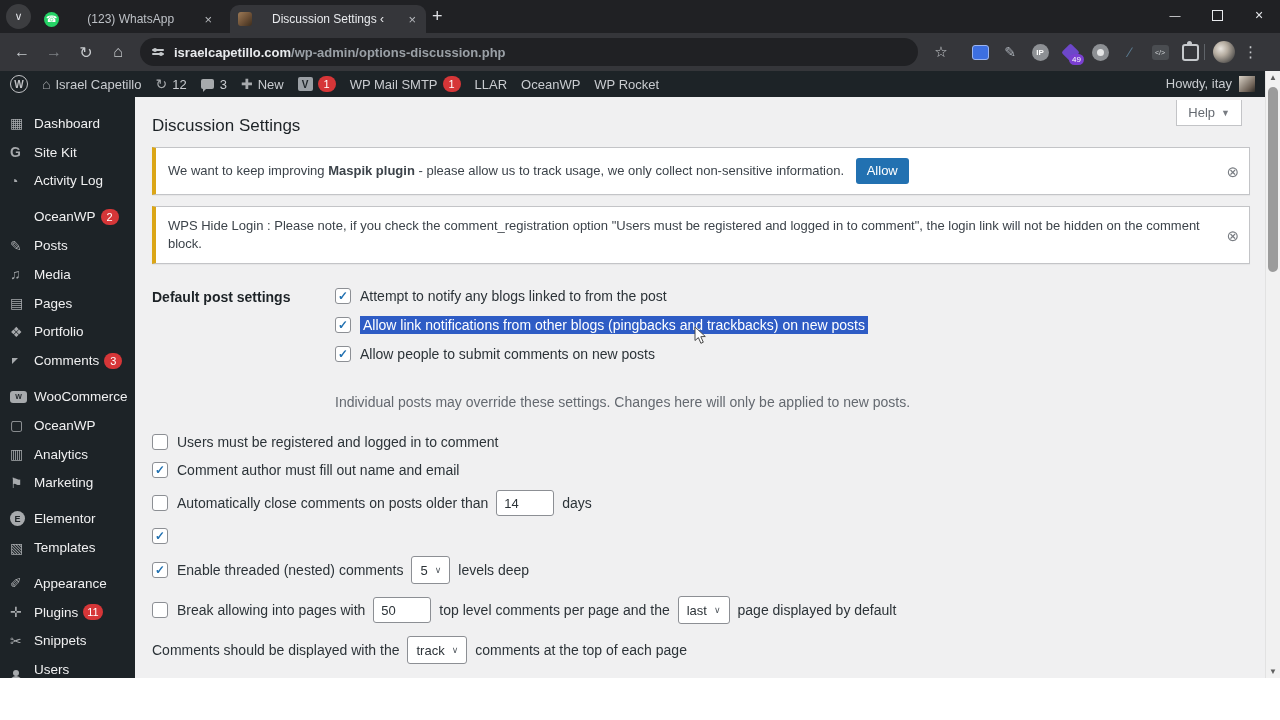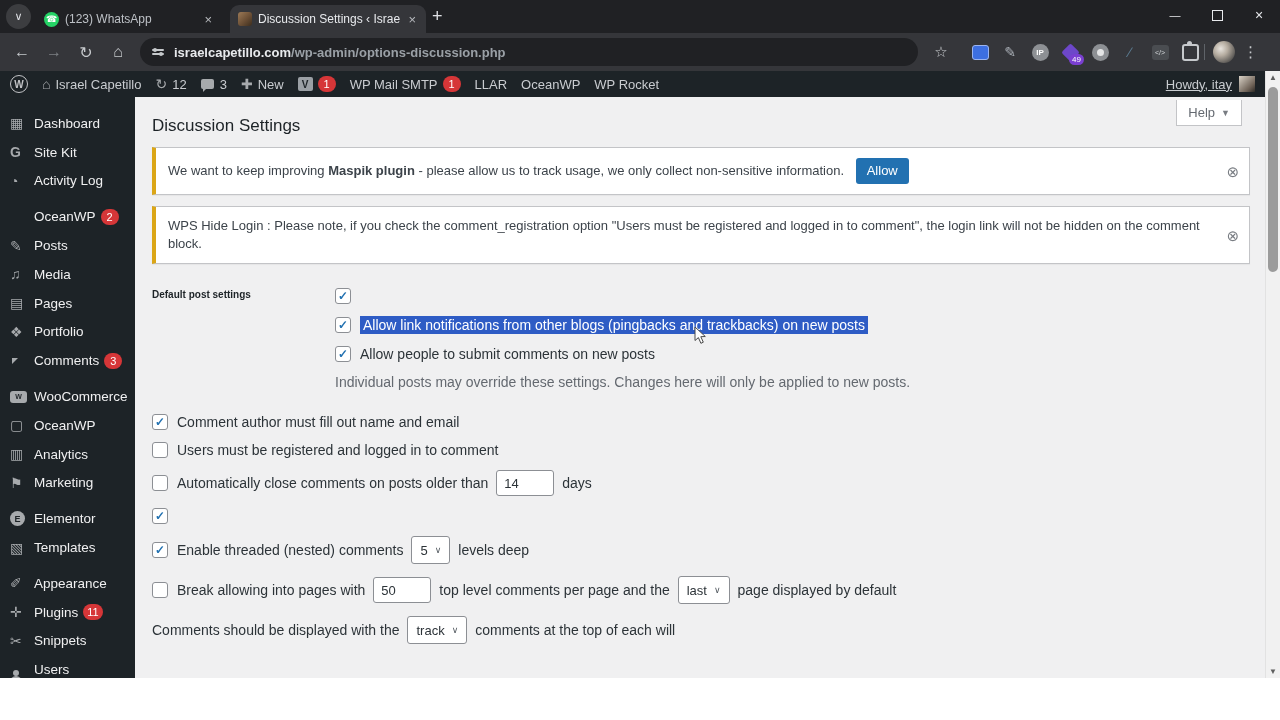--- a/index.html
+++ b/index.html
@@ -6,21 +6,21 @@
   body{width:1280px;height:720px;position:relative;overflow:hidden;background:#ffffff;
        font-family:"Liberation Sans",sans-serif;}
   
   .tabstrip{position:absolute;top:0;left:0;width:1280px;height:33px;background:#202124;}
   .tabsearch{position:absolute;top:4px;left:6px;width:25px;height:25px;border-radius:50%;
              background:#3c3d40;color:#dfe1e5;font-size:11px;display:flex;align-items:center;justify-content:center;}
   .tab{position:absolute;top:5px;height:28px;border-radius:9px 9px 0 0;display:flex;align-items:center;
        padding:0 8px;color:#bdc1c6;font-size:12px;box-sizing:border-box;}
   .tab1{left:36px;width:186px;}
   .tab2{left:230px;width:196px;background:#35363a;color:#e8eaed;}
-  .tab .title{white-space:nowrap;overflow:hidden;flex:1;margin:0 6px;}
+  .tab .title{white-space:nowrap;overflow:hidden;flex:1;margin:0 20px;text-align:center;}
   .tab .x{font-size:13px;color:#b6b9bd;padding:0 2px;}
   .fav-wa{width:15px;height:15px;border-radius:50%;background:#25d366;color:#fff;font-size:9px;
           display:flex;align-items:center;justify-content:center;flex:none;}
   .fav-site{width:14px;height:14px;border-radius:3px;flex:none;
             background:linear-gradient(135deg,#9c7a57 0%,#6b4f35 55%,#3c2d1d 100%);}
   .newtab{position:absolute;left:432px;top:6px;color:#dfe1e5;font-size:18px;}
   .wincontrols{position:absolute;top:0;right:0;height:30px;display:flex;}
   .wc{width:42px;height:30px;display:flex;align-items:center;justify-content:center;color:#e8eaed;font-size:11px;}
   .wc .sq{width:9px;height:9px;border:1px solid #e8eaed;}
   .toolbar{position:absolute;top:33px;left:0;width:1280px;height:38px;background:#35363a;
@@ -64,21 +64,21 @@
   .ab-item{display:flex;align-items:center;margin-left:14px;white-space:nowrap;}
   .ab-icon{margin-right:5px;color:#a7aaad;font-size:14px;line-height:1;}
   .wplogo{width:18px;height:18px;border-radius:50%;border:1.6px solid #c3c4c7;color:#c3c4c7;font-size:10px;
           font-weight:bold;display:flex;align-items:center;justify-content:center;box-sizing:border-box;margin-left:10px;}
   .bubble{width:13px;height:10px;background:#a7aaad;border-radius:2px;position:relative;margin-right:6px;}
   .bubble::after{content:"";position:absolute;left:2px;bottom:-3px;border:3px solid transparent;border-top-color:#a7aaad;border-left-color:#a7aaad;}
   .vicon{width:15px;height:14px;background:#9ba0a5;border-radius:2px;color:#1d2327;font-size:10px;font-weight:bold;
          display:flex;align-items:center;justify-content:center;}
   .redbadge{background:#d63638;color:#fff;border-radius:9px;min-width:10px;height:16px;line-height:16px;
             text-align:center;font-size:11px;padding:0 4px;margin-left:5px;}
-  .ab-right{margin-left:auto;display:flex;align-items:center;margin-right:10px;text-decoration:underline;}
+  .ab-right{margin-left:auto;display:flex;align-items:flex-start;margin-right:10px;}
   .ab-avatar{width:16px;height:16px;margin-left:7px;background:linear-gradient(135deg,#d9d2c7,#6e6257 70%,#2e2a26);}
   
   .sidebar{position:absolute;top:26px;left:0;width:135px;height:581px;background:#1d2327;padding-top:12px;
            box-sizing:border-box;overflow:hidden;}
   .sb-item{height:28.8px;display:flex;align-items:center;color:#f0f0f1;font-size:13.5px;padding-left:10px;}
   .sb-item.gap{margin-top:7px;}
   .sb-icon{width:24px;color:#a7aaad;font-size:14px;text-align:left;flex:none;}
   .ocean-ic{width:15px;height:15px;border-radius:50%;background:#13aff0;box-shadow:inset 0 0 0 3px #0a5f84,inset 0 0 0 5px #e8f6fc;}
   .elem-ic{width:15px;height:15px;border-radius:50%;background:#a7aaad;color:#1d2327;font-size:9px;font-weight:bold;
            display:flex;align-items:center;justify-content:center;}
@@ -96,28 +96,28 @@
   .helpbtn .chev{font-size:9px;color:#787c82;}
   .pagetitle{margin:19px 0 0 17px;font-size:17px;font-weight:400;color:#1d2327;}
   .notice{position:relative;margin:11px 15px 0 17px;background:#fff;border:1px solid #c3c4c7;
           border-left:4px solid #dba617;box-shadow:0 1px 1px rgba(0,0,0,.04);
           padding:10px 42px 10px 12px;font-size:13px;color:#3c434a;line-height:18px;}
   .allowbtn{display:inline-block;margin-left:8px;background:#2271b1;color:#fff;padding:4px 11px;
             border-radius:3px;font-size:13px;}
   .dismiss{position:absolute;right:10px;top:50%;transform:translateY(-50%);color:#787c82;font-size:15px;line-height:1;}
   .form{margin:24px 0 0 17px;}
   .frow{display:flex;margin-bottom:24px;}
-  .flabel{width:183px;flex:none;font-size:10px;font-weight:bold;color:#1d2327;padding-top:1px;}
+  .flabel{width:183px;flex:none;font-size:14px;font-weight:bold;color:#1d2327;padding-top:1px;}
   .fitems{flex:1;}
   .citem{display:flex;align-items:center;margin-bottom:12px;font-size:14px;color:#2c3338;min-height:16px;}
   .cb{width:14px;height:14px;border:1px solid #8c8f94;border-radius:3px;background:#fff;margin-right:9px;
       flex:none;display:flex;align-items:center;justify-content:center;}
   .cb.on::after{content:"✓";color:#2271b1;font-size:12px;font-weight:bold;line-height:1;}
   .hl{background:#2e5cc5;color:#fff;padding:1px 3px;}
-  .note{font-size:14px;color:#646970;margin-top:12px;}
+  .note{font-size:14px;color:#646970;margin-top:32px;}
   .tinput{width:42px;height:24px;border:1px solid #8c8f94;border-radius:3px;background:#fff;margin:0 8px;
           padding:0 7px;font-size:13px;color:#2c3338;display:inline-flex;align-items:center;}
   .sel{height:26px;border:1px solid #8c8f94;border-radius:3px;background:#fff;margin:0 8px;padding:0 8px;
        font-size:13px;color:#2c3338;display:inline-flex;align-items:center;gap:7px;}
   .sel .chev{font-size:9px;color:#50575e;}
   .plainline{margin-left:0;}
   
   .pagescroll{position:absolute;top:0;right:0;width:15px;height:607px;background:#f1f1f1;border-left:1px solid #e2e2e2;box-sizing:border-box;}
   .ps-arrow{height:13px;display:flex;align-items:center;justify-content:center;font-size:8px;color:#5f5f5f;}
   .ps-arrow.down{position:absolute;bottom:0;left:0;right:0;}
@@ -340,42 +340,43 @@
       <span class="dismiss">⊗</span>
     </div>
 
     <div class="form">
 
       <div class="frow">
         <div class="flabel">Default post settings</div>
         <div class="fitems">
           <div class="citem">
               <span class="cb on"></span>
+              <span>Attempt to notify any blogs linked to from the post</span>
             </div>
           <div class="citem">
               <span class="cb on"></span>
               <span class="hl">Allow link notifications from other blogs (pingbacks and trackbacks) on new posts</span>
             </div>
           <div class="citem">
               <span class="cb on"></span>
               <span>Allow people to submit comments on new posts</span>
             </div>
           <div class="note">Individual posts may override these settings. Changes here will only be applied to new posts.</div>
         </div>
       </div>
 
       <div class="frow">
         <div class="fitems">
           <div class="citem">
-              <span class="cb on"></span>
-              <span>Comment author must fill out name and email</span>
-            </div>
-          <div class="citem">
               <span class="cb"></span>
               <span>Users must be registered and logged in to comment</span>
+            </div>
+          <div class="citem">
+              <span class="cb on"></span>
+              <span>Comment author must fill out name and email</span>
             </div>
           <div class="citem">
               <span class="cb"></span>
               <span>Automatically close comments on posts older than</span>
               <span class="tinput">14</span>
               <span>days</span>
             </div>
           <div class="citem">
               <span class="cb on"></span>
             </div>
@@ -398,21 +399,21 @@
                 <span class="chev">∨</span>
               </span>
               <span>page displayed by default</span>
             </div>
           <div class="citem plainline">
               <span>Comments should be displayed with the</span>
               <span class="sel">
                 <span>track</span>
                 <span class="chev">∨</span>
               </span>
-              <span>comments at the top of each will</span>
+              <span>comments at the top of each page</span>
             </div>
         </div>
       </div>
 
     </div>
   </div>
 
   <div class="pagescroll">
     <div class="ps-arrow">▲</div>
     <div class="ps-thumb"></div>

